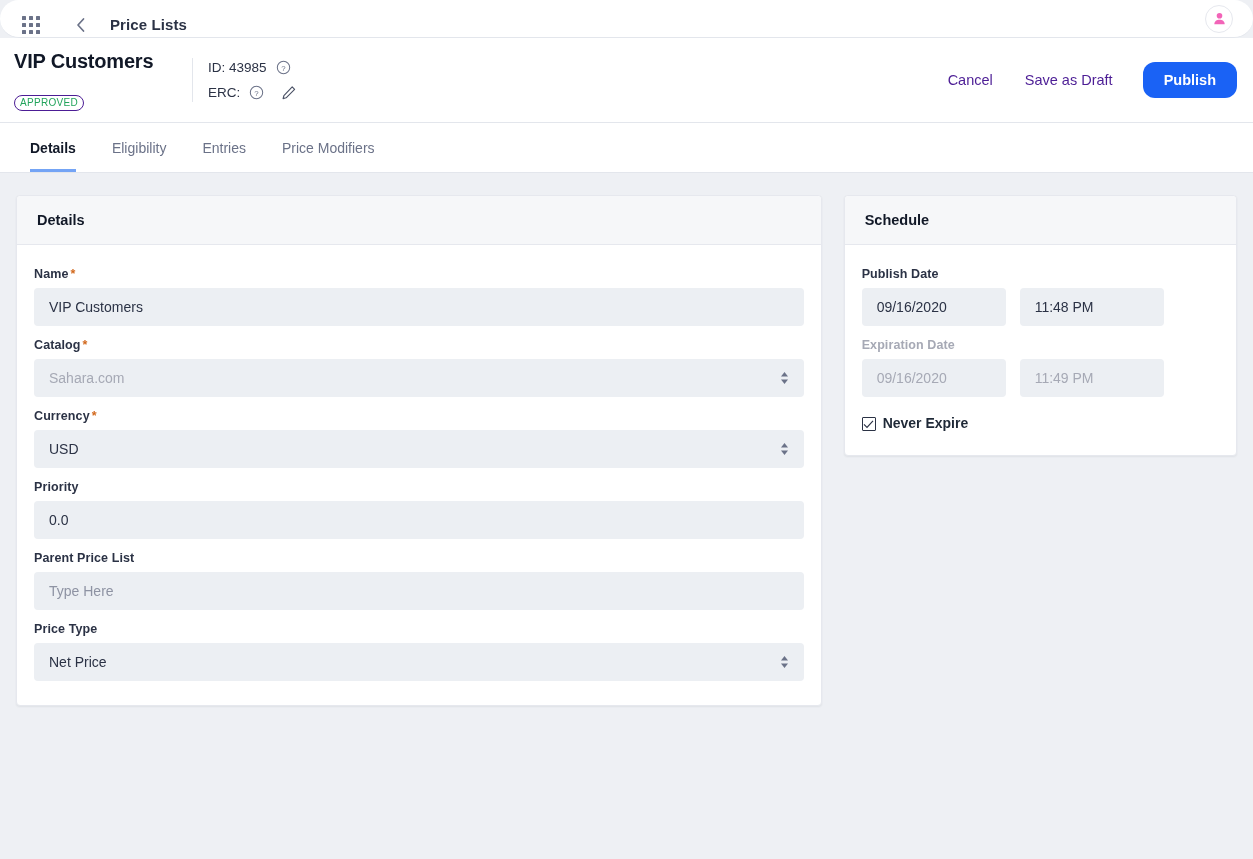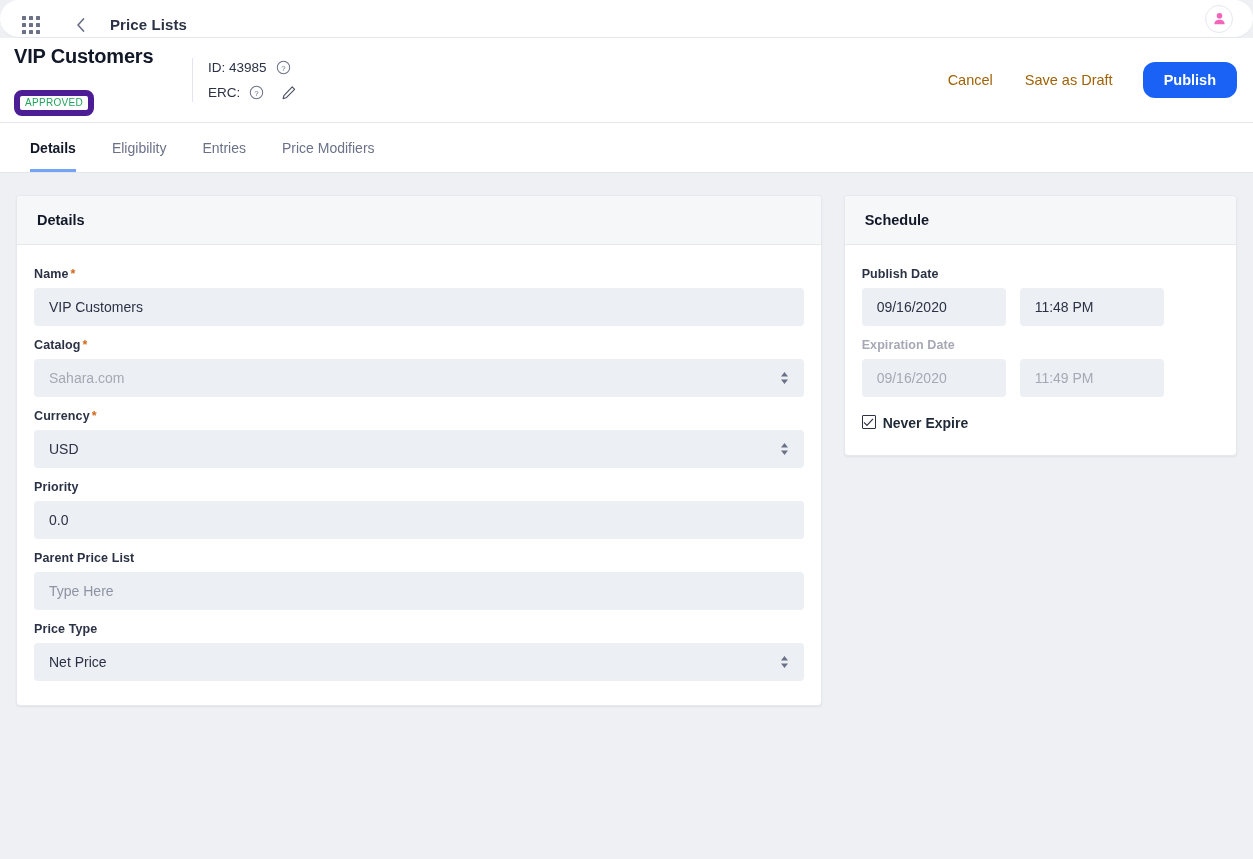--- a/index.html
+++ b/index.html
@@ -79,21 +79,21 @@
     font-weight: bold;
     color: #111827;
     line-height: 24px;
     letter-spacing: -.2px;
   }
   .badge {
     display: inline-block;
     margin-top: 22px;
     font-size: 10px;
     color: #22a35b;
-    border: 6px solid #4c1d95;
+    border: 1px solid #4c1d95;
     border-radius: 8px;
     padding: 1px 5px 2px;
     letter-spacing: .3px;
     line-height: 11px;
   }
 
   .meta-sep {
     width: 1px;
     height: 44px;
     background: #e3e6ec;
@@ -113,21 +113,21 @@
     transform: translateY(-50%);
     display: flex;
     align-items: center;
     gap: 0;
   }
   .btn-text {
     background: none;
     border: none;
     font-family: inherit;
     font-size: 14.5px;
-    color: #a16207;
+    color: #4c1d95;
     font-weight: 500;
     padding: 8px 16px;
     cursor: pointer;
   }
   .btn-primary {
     background: #1a62f5;
     border: none;
     color: #fff;
     font-family: inherit;
     font-size: 14.5px;
@@ -229,21 +229,21 @@
     pointer-events: none;
     display: block;
   }
 
   
   .date-row { display: flex; gap: 14px; }
   .date-row .input { width: 144px; }
 
   .checkbox-row {
     display: flex;
-    align-items: flex-start;
+    align-items: flex-end;
     gap: 7px;
     margin-top: 18px;
     cursor: pointer;
   }
   .checkbox {
     width: 14px; height: 14px;
     border: 1px solid #2b3245;
     background: #fff;
     border-radius: 1px;
     display: flex; align-items: center; justify-content: center;

